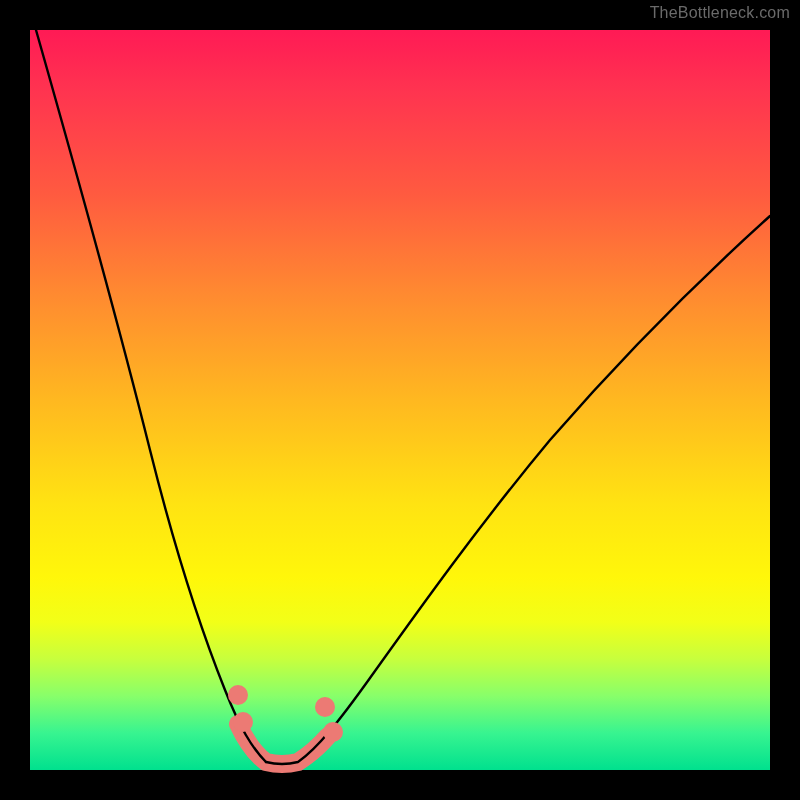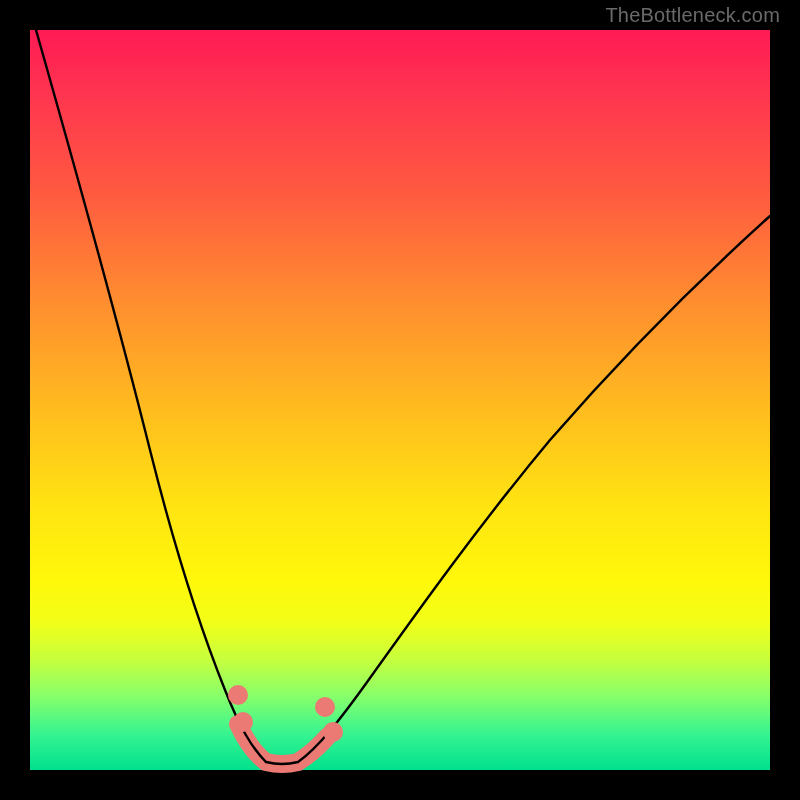--- a/index.html
+++ b/index.html
@@ -28,23 +28,23 @@
       #f2ff18 80%,
       #c7ff3d 85%,
       #88ff6a 90%,
       #38f490 95%,
       #00e18e 100%
     );
   }
   .watermark {
     position: absolute;
     top: 4px;
-    right: 20px;
+    right: 10px;
     color: #6a6a6a;
-    font-size: 20px;
+    font-size: 16px;
     font-weight: 400;
     letter-spacing: 0.2px;
     user-select: none;
   }
   svg.curves {
     position: absolute;
     left: 0; top: 0;
     width: 740px;
     height: 740px;
     overflow: visible;

